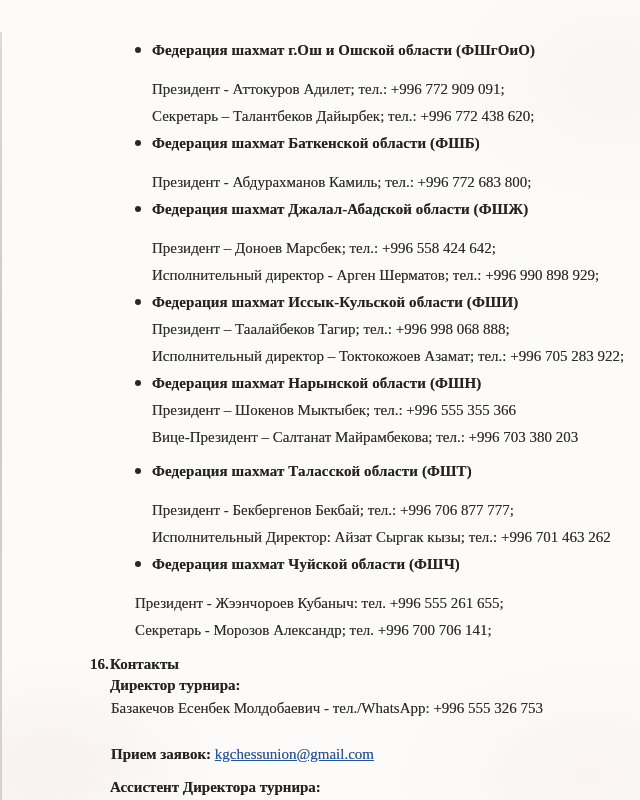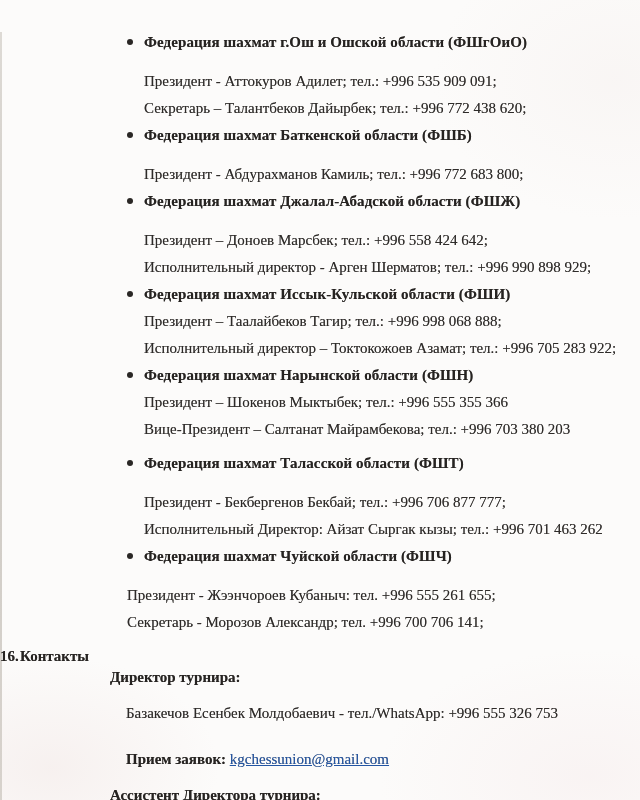--- a/index.html
+++ b/index.html
@@ -18,57 +18,57 @@
     line-height:20px;
   }
   .scan-edge-left{
     position:absolute;left:0;top:32px;bottom:0;width:2px;
     background:linear-gradient(#d6d2cc, #c2bdb6 40%, #cfcac3);
     opacity:.8;
   }
   .content{position:absolute;left:0;top:28px;width:640px;}
   .soft{text-shadow:0 0 .5px rgba(46,43,41,.55);}
   
-  .fed-list{margin:4px;padding:0;list-style:none;}
+  .fed-list{margin:12px;padding:0;list-style:none;}
   .fed-item{position:relative;padding-left:140px;margin:0 0 4px 0;}
   .fed-item.extra-before{margin-top:14px;}
   .bullet{
     position:absolute;left:123px;top:7px;width:6px;height:6px;border-radius:50%;
     background:#2a2725;
   }
   .fed-title{font-weight:bold;color:#262321;margin:0 0 7px 0;letter-spacing:.1px;}
   .fed-title.blank-gap{margin-bottom:19px;}
   .fed-member{margin:0 0 7px 0;}
   .fed-member.outdent{margin-left:-17px;}
   
   .contacts{margin-top:14px;}
-  .contacts-heading{font-weight:bold;color:#262321;margin:0 0 0 0;}
+  .contacts-heading{padding-left:90px;font-weight:bold;color:#262321;margin:0 0 0 0;}
   .num{display:inline-block;width:20px;}
   .c-block{padding-left:110px;margin:0;}
   .c-label{font-weight:bold;color:#262321;margin:0 0 3px 0;}
-  .c-value{margin:16px;}
+  .c-value{margin:1px;}
   .c-director{margin-top:1px;}
   .c-apps{margin-top:26px;}
   .c-assistant{margin-top:13px;}
   .u-label{font-weight:bold;color:#262321;}
   .email-link{text-decoration:underline;cursor:pointer;}
 </style>
 </head>
 <body>
 
 <div class="page">
   <div class="scan-edge-left"></div>
 
   <div class="content soft">
 
     <ul class="fed-list">
         <li class="fed-item">
           <span class="bullet"></span>
           <p class="fed-title blank-gap">Федерация шахмат г.Ош и Ошской области (ФШгОиО)</p>
-          <p class="fed-member">Президент - Аттокуров Адилет; тел.: +996 535 909 091;</p>
+          <p class="fed-member">Президент - Аттокуров Адилет; тел.: +996 772 909 091;</p>
           <p class="fed-member">Секретарь – Талантбеков Дайырбек; тел.: +996 772 438 620;</p>
         </li>
         <li class="fed-item">
           <span class="bullet"></span>
           <p class="fed-title blank-gap">Федерация шахмат Баткенской области (ФШБ)</p>
           <p class="fed-member">Президент - Абдурахманов Камиль; тел.: +996 772 683 800;</p>
         </li>
         <li class="fed-item">
           <span class="bullet"></span>
           <p class="fed-title blank-gap">Федерация шахмат Джалал-Абадской области (ФШЖ)</p>

